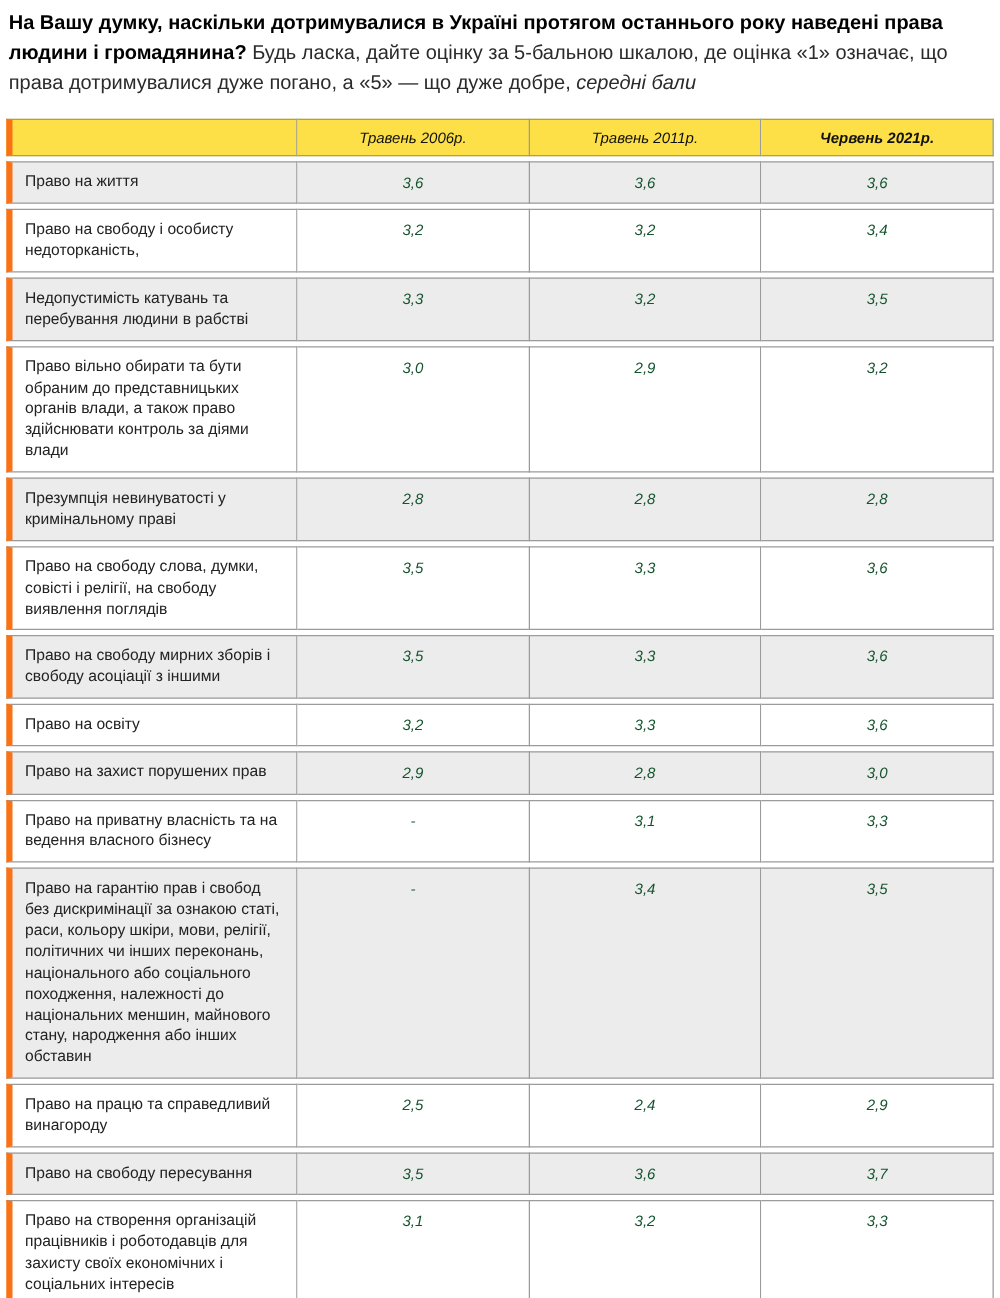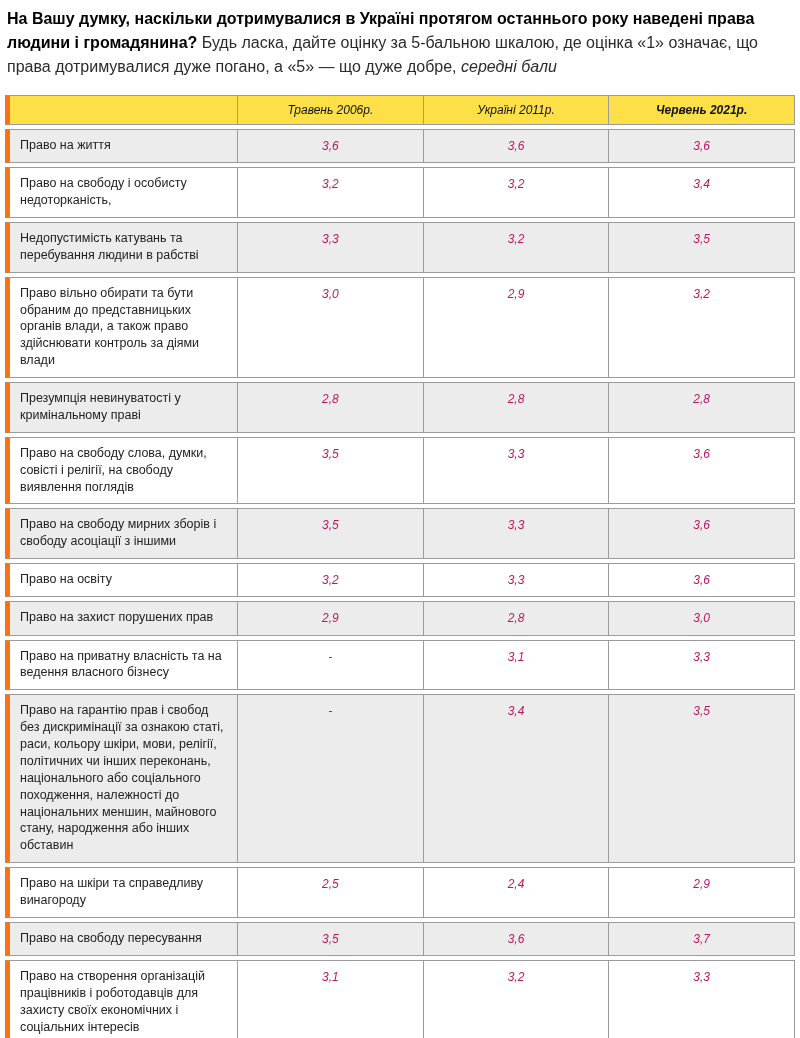--- a/index.html
+++ b/index.html
@@ -60,21 +60,21 @@
   }
   tbody td.label {
     text-align: left;
     color: #222;
   }
   tbody td.value {
     text-align: center;
     font-style: italic;
     font-size: 12px;
     padding-top: 8px;
-    color: #be185d;
+    color: #14532d;
   }
   tbody tr:nth-child(odd)  td { background: #ececec; }
   tbody tr:nth-child(even) td { background: #ffffff; }
 </style>
 </head>
 <body>
 
 <div class="question">
   <span class="q-bold">На Вашу думку, наскільки дотримувалися в Україні протягом останнього року наведені права людини і громадянина?</span><span class="q-regular"> Будь ласка, дайте оцінку за 5-бальною шкалою, де оцінка «1» означає, що права дотримувалися дуже погано, а «5» — що дуже добре, </span><span class="q-italic">середні бали</span>
 </div>
@@ -83,21 +83,21 @@
   <colgroup>
     <col class="c-label">
     <col class="c-val">
     <col class="c-val">
     <col class="c-val">
   </colgroup>
   <thead>
     <tr>
       <th></th>
       <th>Травень 2006р.</th>
-      <th>Україні 2011р.</th>
+      <th>Травень 2011р.</th>
       <th class="col-2021">Червень 2021р.</th>
     </tr>
   </thead>
   <tbody id="table-body">
       <tr>
         <td class="label">Право на життя</td>
         <td class="value">3,6</td>
         <td class="value">3,6</td>
         <td class="value">3,6</td>
       </tr>
@@ -155,21 +155,21 @@
         <td class="value">3,1</td>
         <td class="value">3,3</td>
       </tr>
       <tr>
         <td class="label">Право на гарантію прав і свобод без дискримінації за ознакою статі, раси, кольору шкіри, мови, релігії, політичних чи інших переконань, національного або соціального походження, належності до національних меншин, майнового стану, народження або інших обставин</td>
         <td class="value">-</td>
         <td class="value">3,4</td>
         <td class="value">3,5</td>
       </tr>
       <tr>
-        <td class="label">Право на шкіри та справедливу винагороду</td>
+        <td class="label">Право на працю та справедливий винагороду</td>
         <td class="value">2,5</td>
         <td class="value">2,4</td>
         <td class="value">2,9</td>
       </tr>
       <tr>
         <td class="label">Право на свободу пересування</td>
         <td class="value">3,5</td>
         <td class="value">3,6</td>
         <td class="value">3,7</td>
       </tr>

